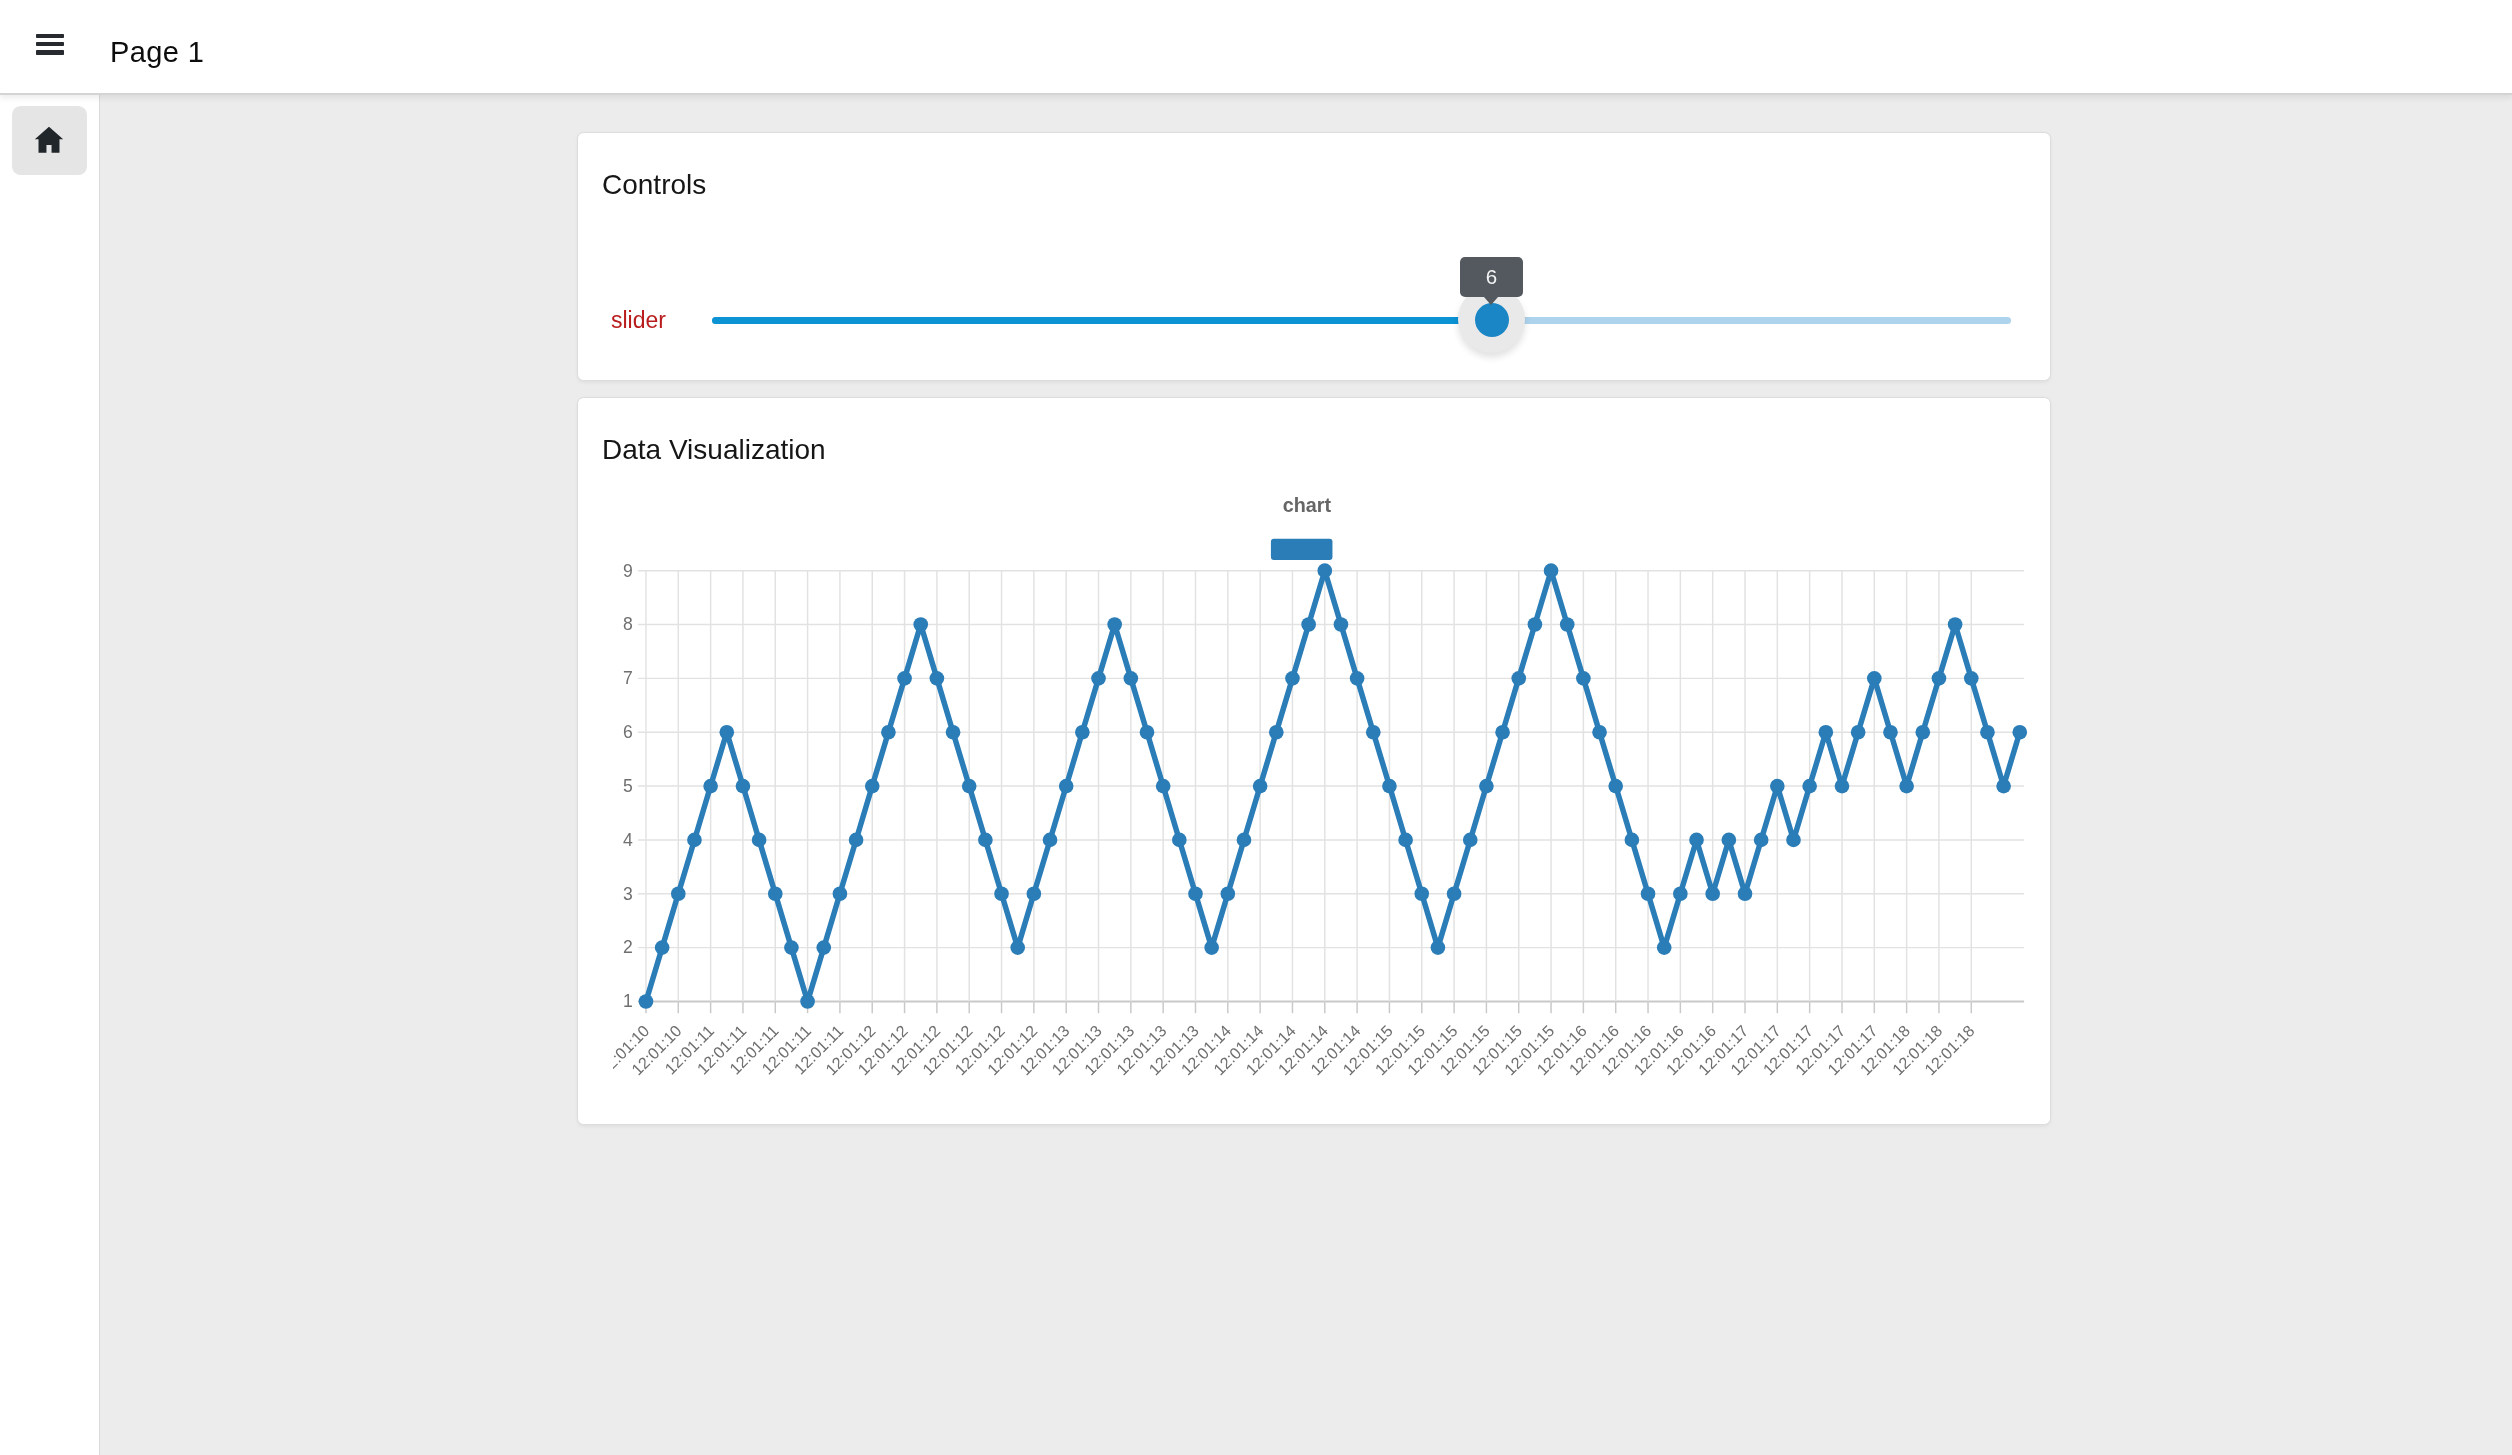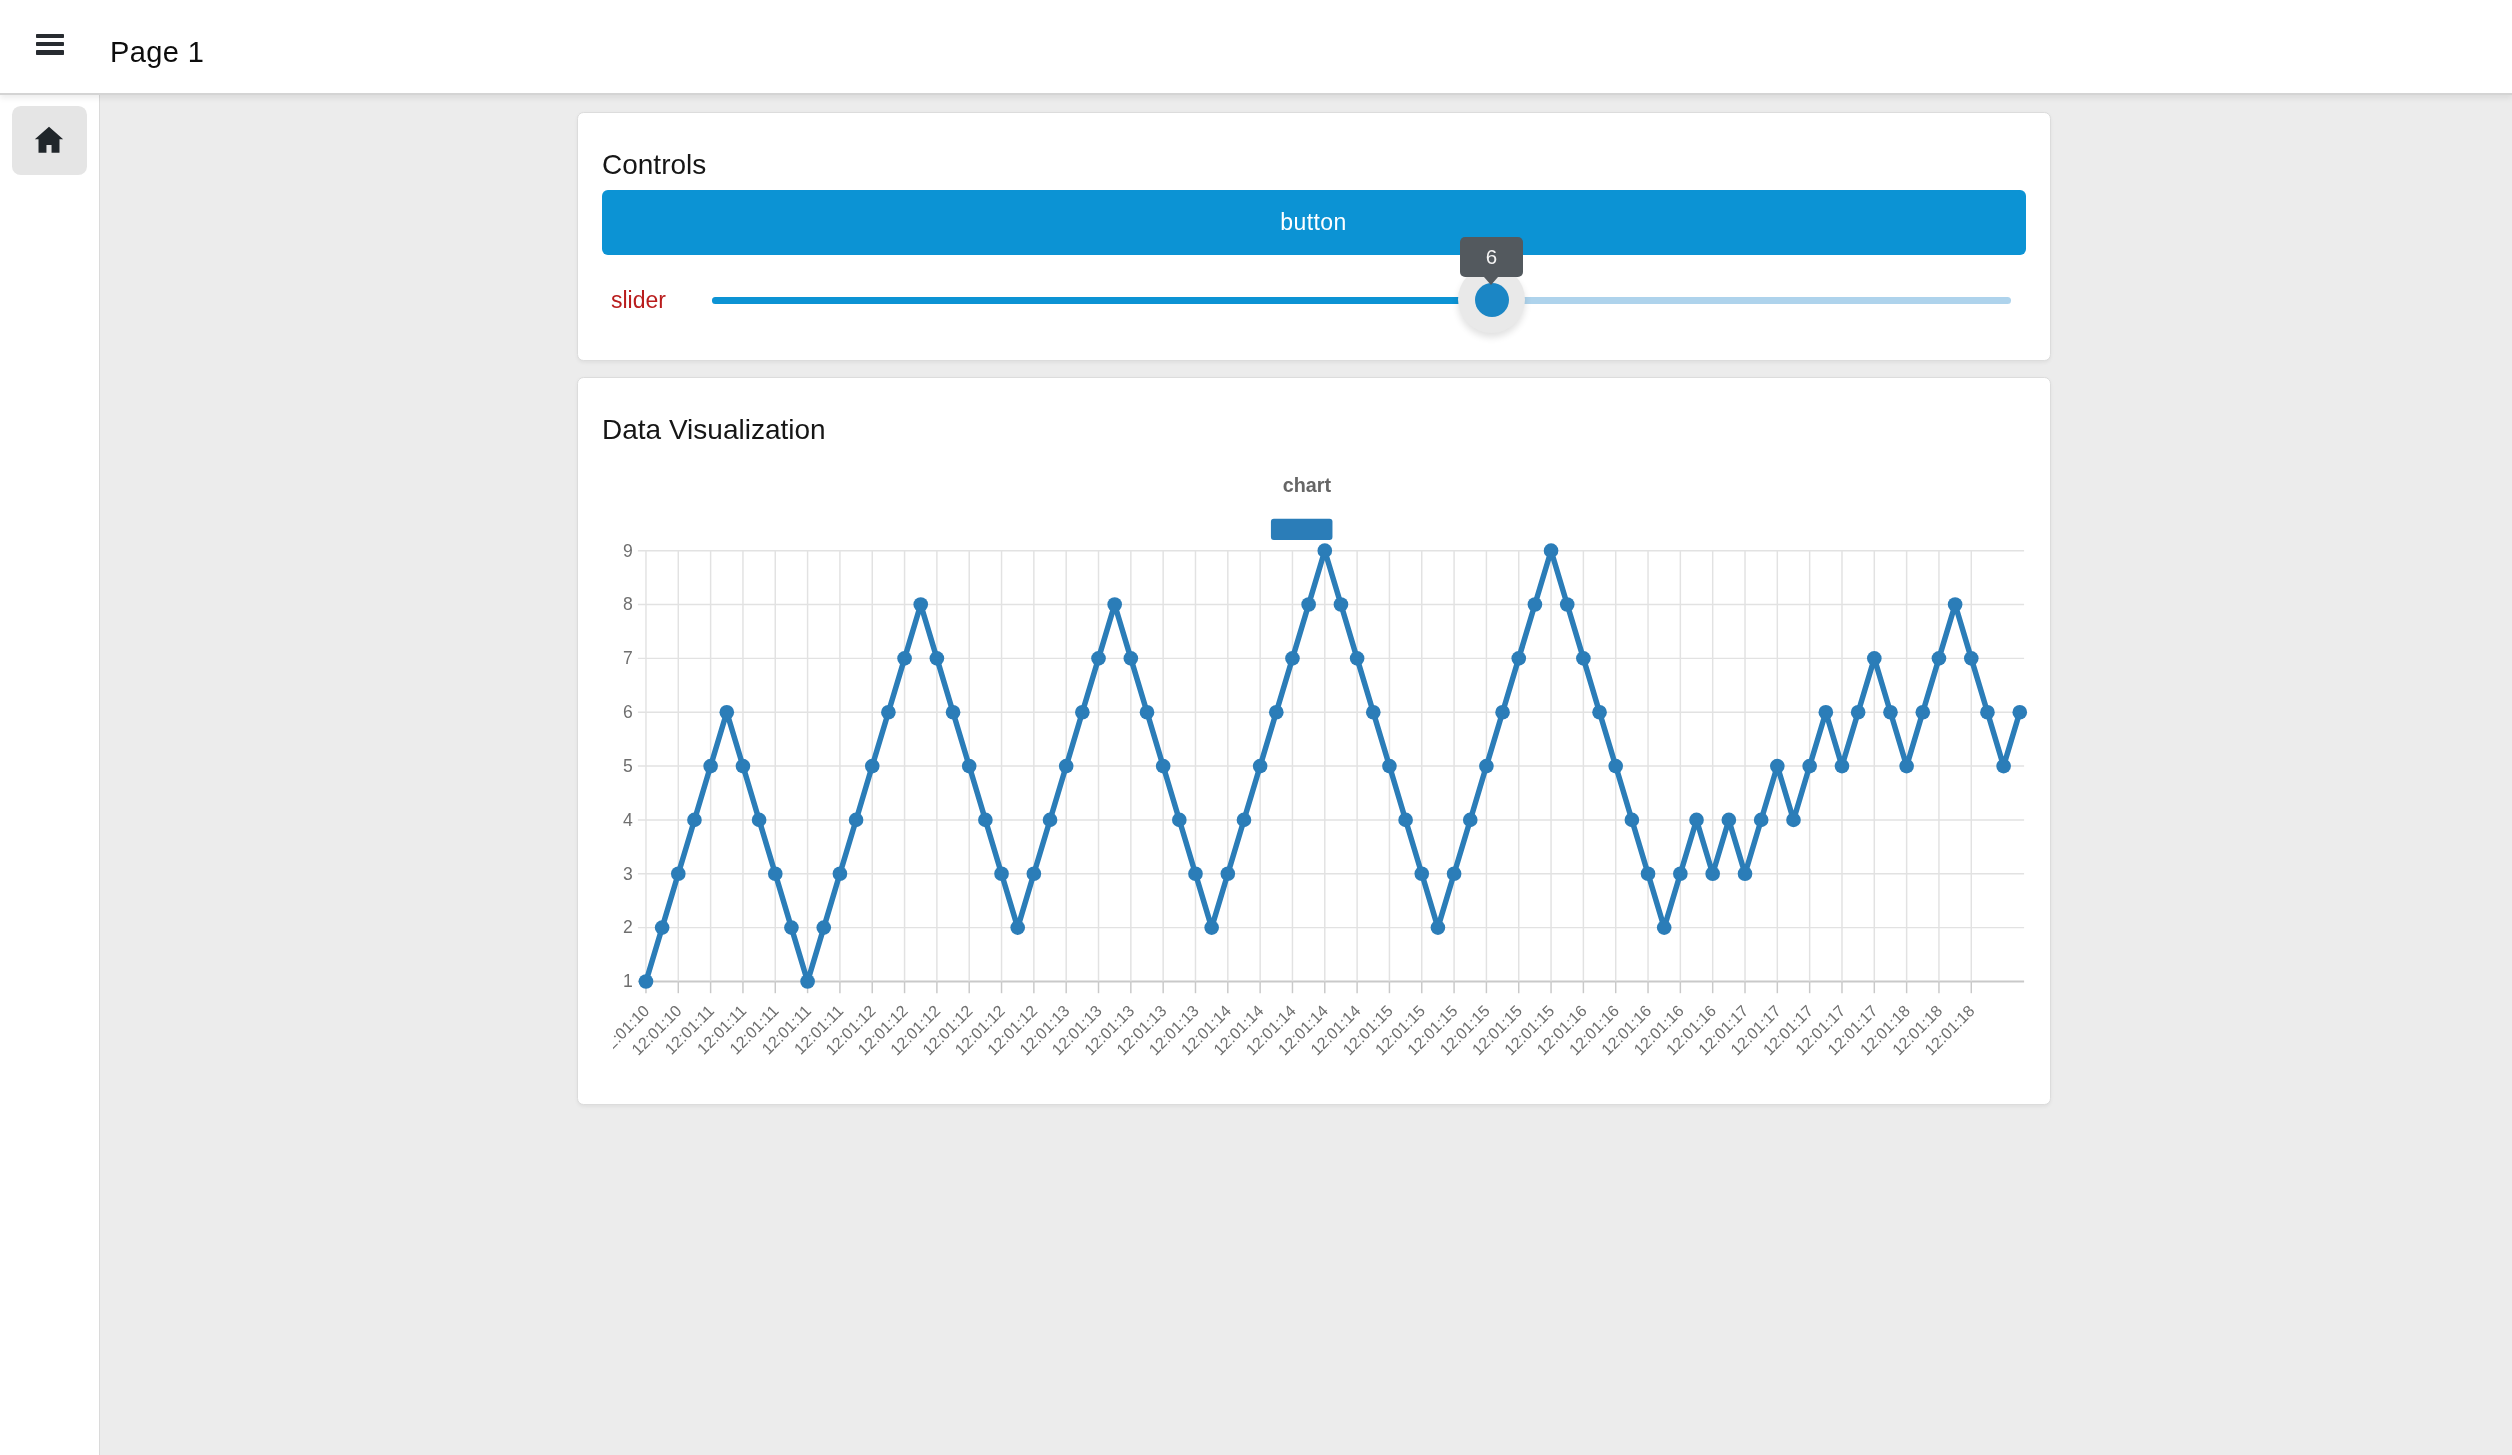--- a/index.html
+++ b/index.html
@@ -16,21 +16,21 @@
   .hamburger span{display:block;width:28px;height:4.4px;background:#272b30;margin-bottom:3.7px;border-radius:0.7px;}
   .topbar-title{position:absolute;left:110px;top:29px;font-size:29px;color:#0d0d0d;letter-spacing:0.4px;margin-top:7px;}
   
   .sidebar{position:absolute;left:0;top:93px;width:99px;height:1362px;background:#ffffff;
     border-right:1.5px solid #dadada;z-index:20;}
   .home-btn{position:absolute;left:11.7px;top:12.5px;width:75px;height:69px;background:#e5e5e5;
     border:none;border-radius:8.8px;cursor:pointer;display:flex;align-items:center;justify-content:center;}
   .home-btn svg{width:34px;height:34px;fill:#20262a;}
   
   .card{position:absolute;background:#ffffff;border:1.5px solid #dcdcdc;border-radius:6.6px;
-    box-shadow:0 1.5px 3.7px rgba(0,0,0,.05);}
+    box-shadow:0 1.5px 3.7px rgba(0,0,0,.05);margin-top:20px;}
   .card-controls{left:577px;top:112px;width:1472px;height:247px;}
   .card-viz{left:577px;top:377px;width:1472px;height:726px;}
   .card-title{position:absolute;left:24px;top:13px;font-size:28px;color:#161616;font-weight:400;}
   
   .action-btn{position:absolute;left:23.5px;top:77px;width:1424px;height:65px;background:#0c93d4;
     border:none;border-radius:5.9px;color:#ffffff;font-size:23px;font-family:"Liberation Sans",sans-serif;
     letter-spacing:0.4px;cursor:pointer;}
   .slider-label{position:absolute;left:33px;top:174px;font-size:23px;color:#b91c1c;}
   .slider-track{position:absolute;left:134px;top:184px;width:1299px;height:6.6px;background:#aed3ec;border-radius:3.7px;}
   .slider-fill{position:absolute;left:0;top:0;height:6.6px;width:780px;background:#0c93d4;border-radius:3.7px 0 0 3.7px;}
@@ -61,21 +61,20 @@
 <nav class="sidebar">
   <button class="home-btn">
     <svg viewBox="0 0 24 24">
       <path d="M12 2.6l10 8.9h-2.6V21h-5.6v-5.4h-3.6V21H4.6v-9.5H2z"></path>
     </svg>
   </button>
 </nav>
 
 <section class="card card-controls">
   <h2 class="card-title">Controls</h2>
-  <button class="action-btn">button</button>
   <span class="slider-label">slider</span>
   <div class="slider-track">
     <div class="slider-fill" style="width: 779px;"></div>
   </div>
   <div class="slider-tip" style="left: 882px;">
     <span>6</span>
   </div>
   <div class="slider-halo" style="left: 880px;">
     <div class="slider-handle"></div>
   </div>

